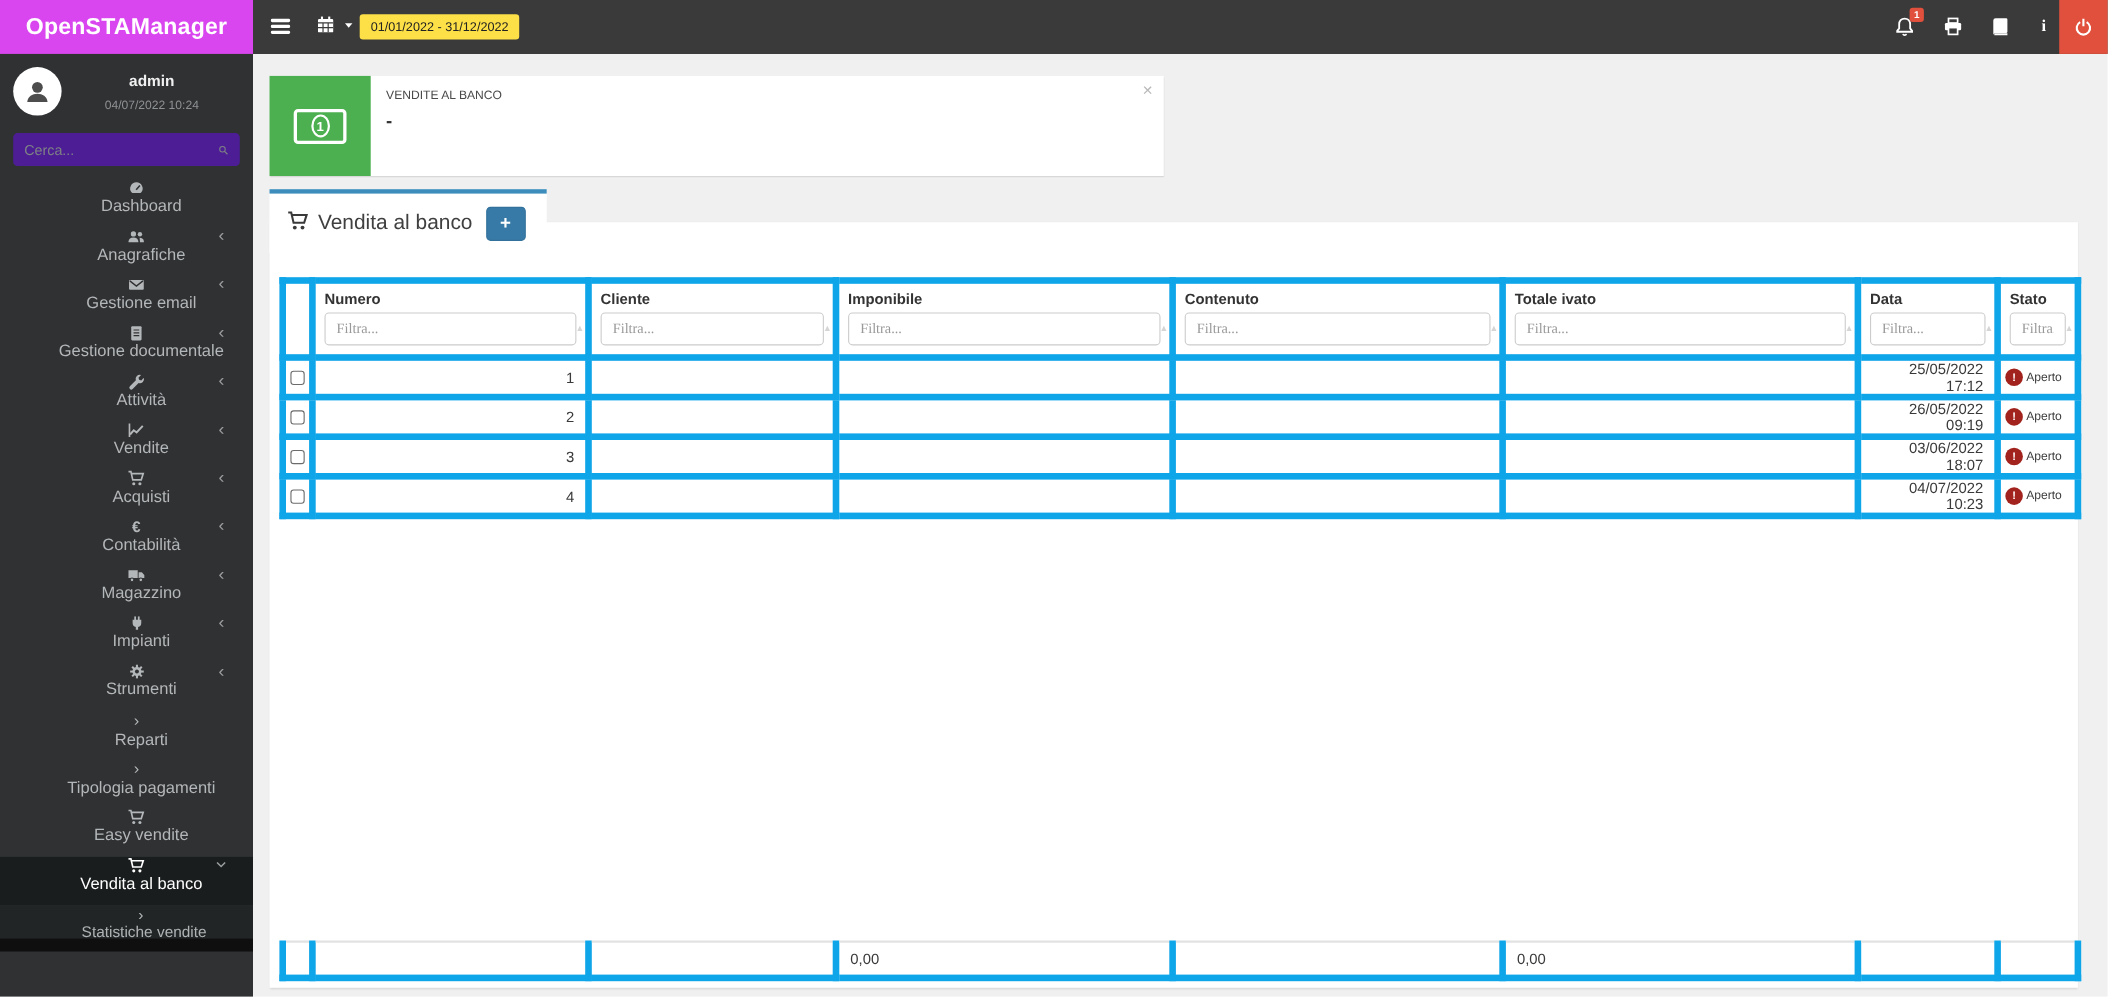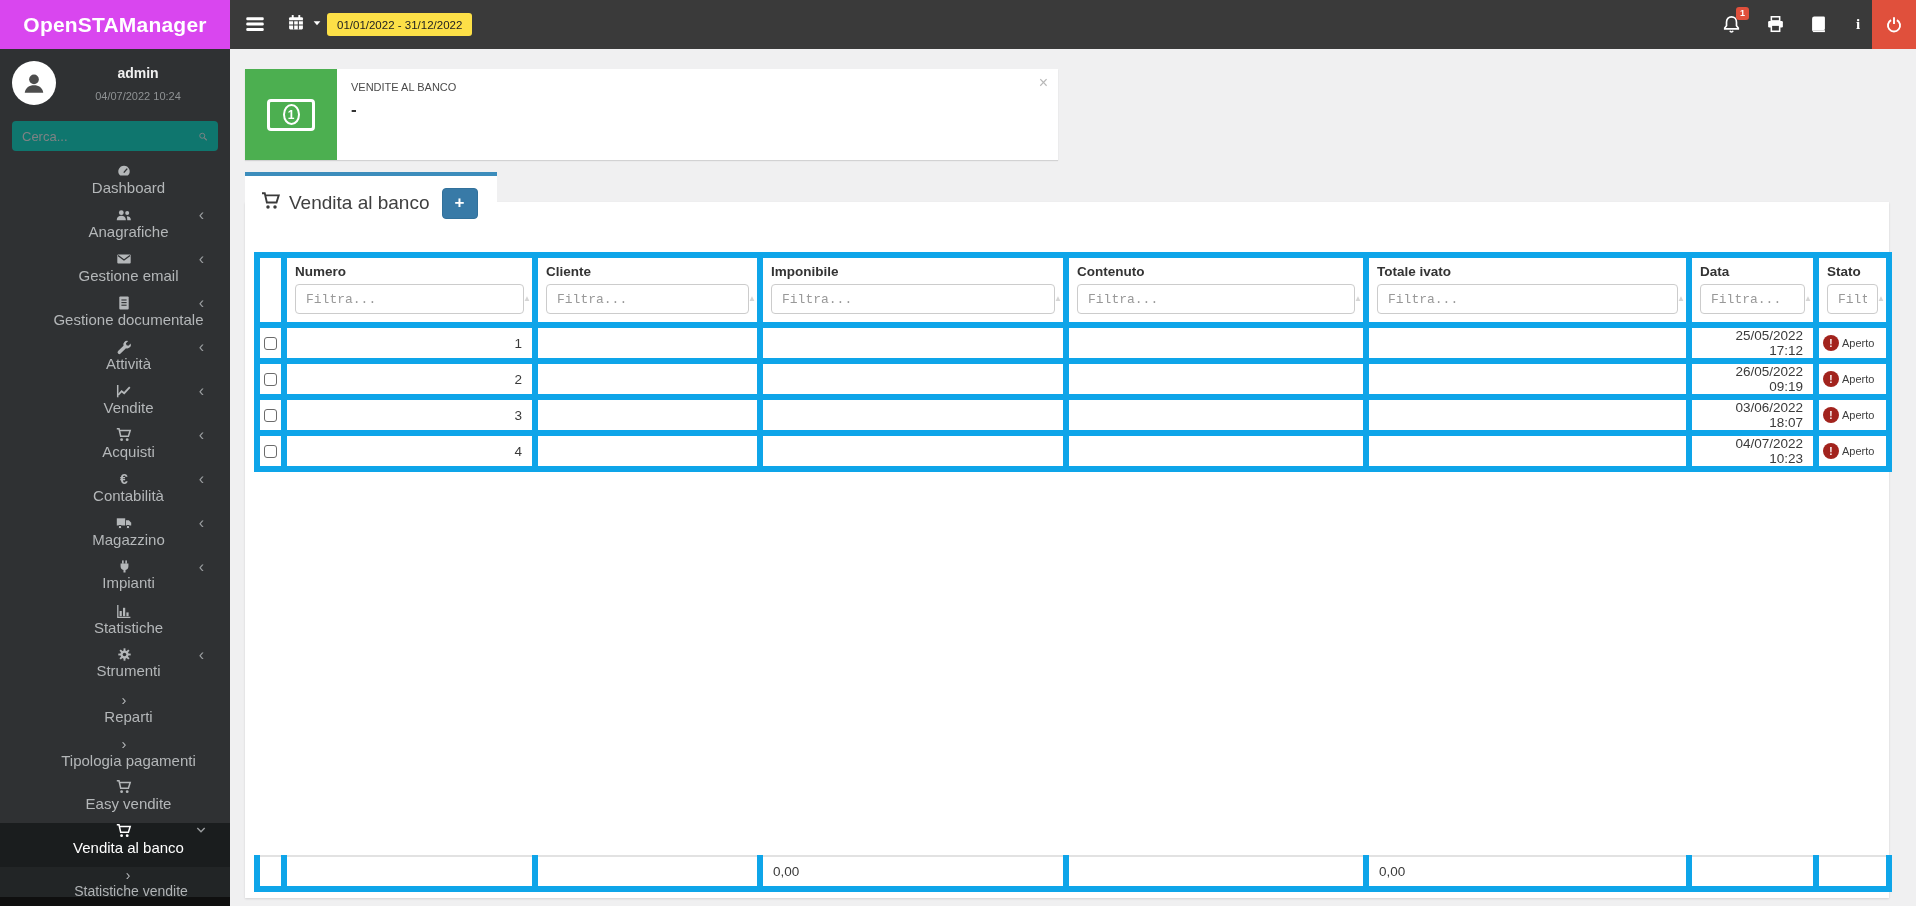--- a/index.html
+++ b/index.html
@@ -22,21 +22,21 @@
     display:flex; align-items:center; justify-content:center; cursor:pointer;}
   .info-glyph { font-size:15px; font-weight:800; font-family:"Liberation Serif", serif;}
 
   
   .sidebar { position:fixed; left:0; top:49px; width:230px; height:857px; background:#2f3133; z-index:40;}
   .user-panel { display:flex; align-items:center; padding:12px 10px 10px 12px; }
   .avatar { width:44px; height:44px; border-radius:50%; background:#fff; display:flex; align-items:center; justify-content:center; flex-shrink:0;}
   .user-meta { flex:1; text-align:center; }
   .user-name { color:#f0f0f0; font-size:14px; font-weight:600; }
   .user-date { color:#8f9294; font-size:11px; margin-top:9px;}
-  .search-box { margin:6px 12px 12px 12px; height:30px; background:#0f766e; border-radius:4px;
+  .search-box { margin:6px 12px 12px 12px; height:30px; background:#4c1d95; border-radius:4px;
     display:flex; align-items:center; padding:0 10px;}
   .search-box input { flex:1; background:transparent; border:none; outline:none; color:#cfcfcf; font-size:13px;
     font-family:"Liberation Sans",sans-serif;}
   .search-box input::placeholder { color:#7f8284; }
   .menu { list-style:none; }
   .mi { height:44px; display:flex; align-items:center; padding-left:18px; color:#b4b7b9; font-size:15px; cursor:pointer; position:relative;flex-direction:column;}
   .mi .ic { width:18px; display:flex; justify-content:center; color:#b4b7b9; }
   .mi .lbl { margin-left:9px; }
   .mi .chev { position:absolute; right:26px; font-size:16px; color:#9b9ea0; line-height:1;}
   .mi.active { background:#1a1d1e; color:#fff; }
@@ -71,21 +71,21 @@
   .card { position:absolute; left:15px; top:153px; width:1644px; height:696px; background:#fff;
     box-shadow:0 1px 2px rgba(0,0,0,.12); }
 
   table.grid { border-collapse:collapse; table-layout:fixed; position:absolute; left:9px; top:50px; width:1632px;
     background:#fff; }
   table.grid.footer { top:auto; bottom:6px; }
   .grid th, .grid td { border:6px solid #0ea5e9; }
   .grid th { text-align:left; vertical-align:top; padding:6px 8px 8px 8px; position:relative; }
   .hlabel { font-size:13.5px; font-weight:bold; color:#333; }
   .filter { margin-top:5px; width:100%; height:30px; border:1px solid #ccc; border-radius:4px; padding:0 10px;
-    font-size:13px; color:#555; font-family:Liberation Mono, monospace; outline:none; }
+    font-size:13px; color:#555; font-family:Liberation Serif, serif; outline:none; }
   .filter::placeholder { color:#999; }
   .sort { position:absolute; right:1px; top:36px; font-size:8px; color:#d5d5d5; }
   .grid td { height:34px; font-size:13.5px; color:#3a3a3a; padding:0 10px; background:#fff; }
   td.num, td.date { text-align:right; }
   td.cbcell { text-align:center; padding:0 4px; }
   .cb { display:inline-block; width:13px; height:13px; border:1.5px solid #6b6b6b; border-radius:3px; background:#fff; cursor:pointer; vertical-align:middle;}
   td.stato { padding:0 4px; }
   .stato-wrap { display:flex; align-items:center; gap:3px; }
   .excl { width:16px; height:16px; border-radius:50%; background:#a2231d; color:#fff; font-size:10px; font-weight:bold;
     display:flex; align-items:center; justify-content:center; flex-shrink:0;}
@@ -350,28 +350,20 @@
       <span class="ic">
           <svg width="15" height="15" viewBox="0 0 16 16">
             <use href="#i-plug"></use>
           </svg>
         </span>
       <span class="lbl">Impianti</span>
       <span class="chev">‹</span>
       </li>
     <li class="mi">
       <span class="ic">
-          <svg width="16" height="16" viewBox="0 0 16 16">
-            <use href="#i-barchart"></use>
-          </svg>
-        </span>
-      <span class="lbl">Statistiche</span>
-      </li>
-    <li class="mi">
-      <span class="ic">
           <svg width="15" height="15" viewBox="0 0 16 16">
             <use href="#i-gear"></use>
           </svg>
         </span>
       <span class="lbl">Strumenti</span>
       <span class="chev">‹</span>
       </li>
     <li class="mi">
       <span class="ic chev-glyph">›</span>
       <span class="lbl">Reparti</span>

